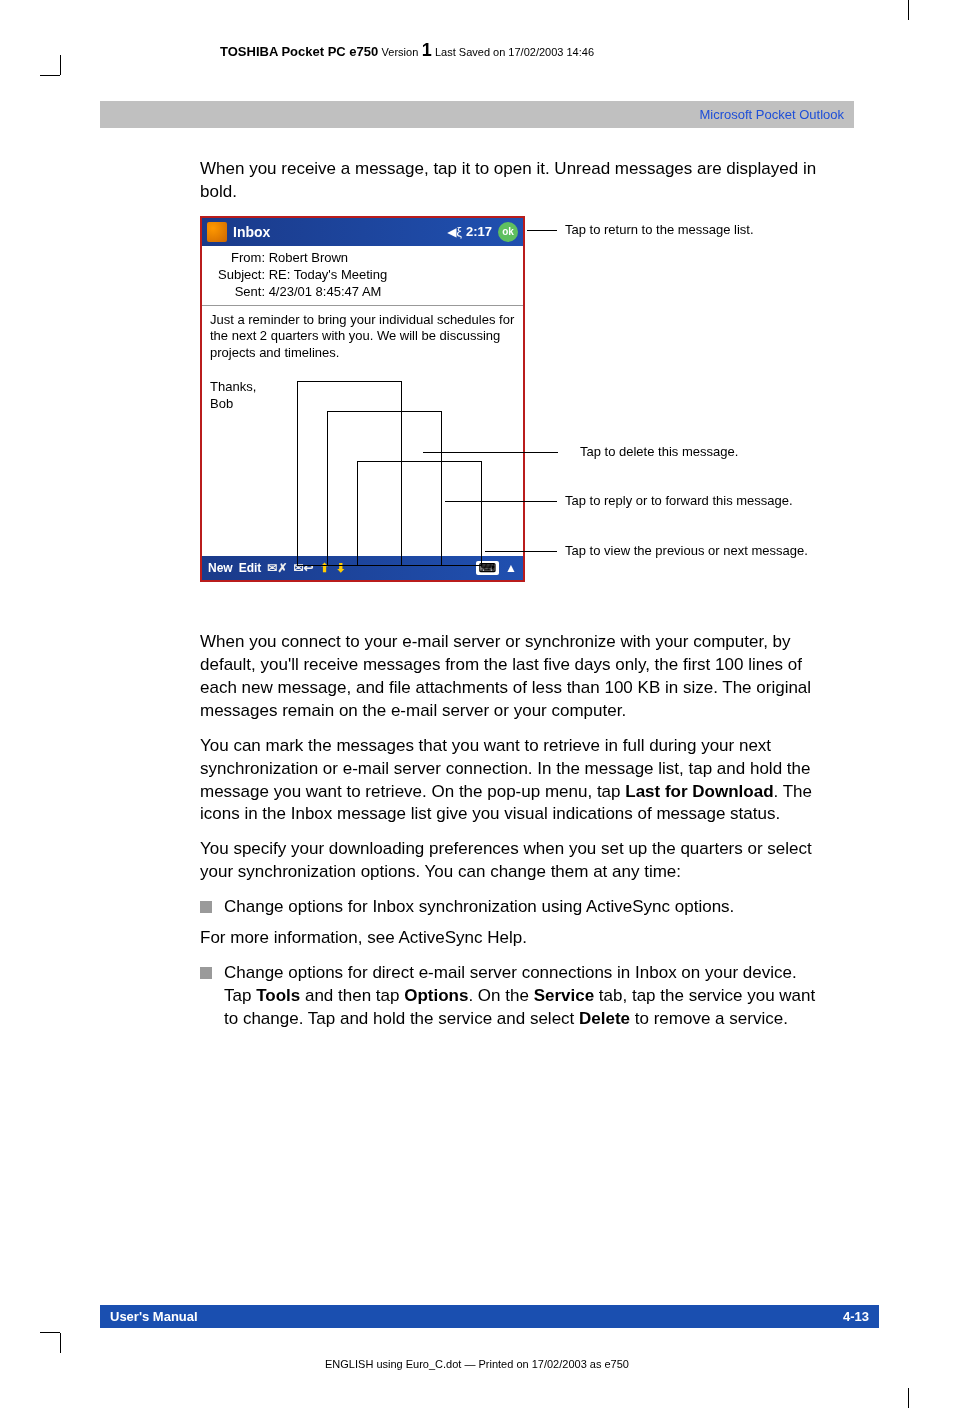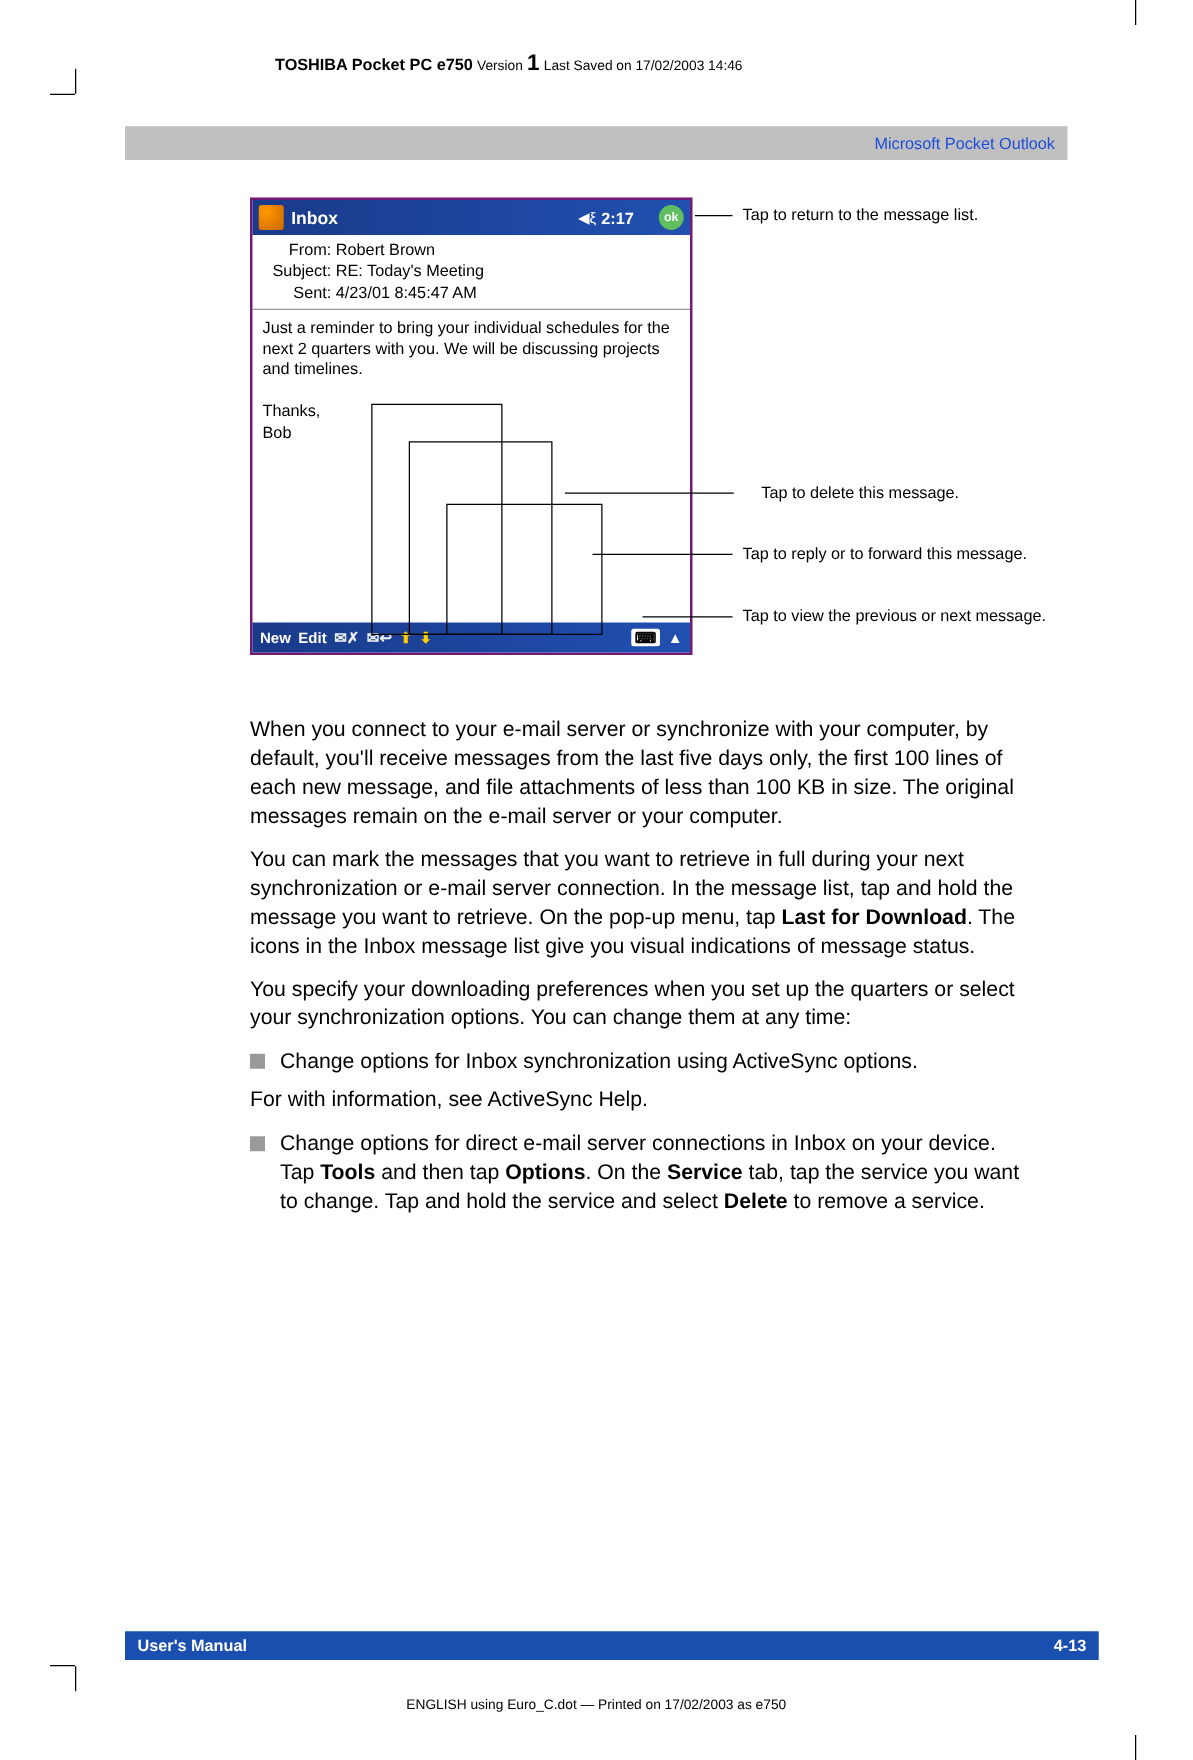--- a/index.html
+++ b/index.html
@@ -91,22 +91,22 @@
     line-height: 1.35;
     margin-bottom: 12px;
   }
   .figure-row {
     display: flex;
     align-items: flex-start;
     gap: 20px;
     margin-bottom: 25px;
   }
   .ppc-window {
-    width: 354px;
-    border: 2px solid #701a75;
+    width: 325px;
+    border: 2px solid #b91c1c;
     background: #ffffff;
     font-family: Tahoma, Arial, sans-serif;
     font-size: 13px;
   }
   .ppc-titlebar {
     background: linear-gradient(to right, #1a3a8a, #2050b0);
     color: #ffffff;
     display: flex;
     align-items: center;
     padding: 3px 5px;
@@ -115,21 +115,21 @@
   .ppc-titlebar .start-icon {
     width: 20px;
     height: 20px;
     background: radial-gradient(circle at 30% 30%, #ff9900, #cc6600);
     margin-right: 6px;
     border-radius: 2px;
     position: relative;
   }
   .ppc-titlebar .title { font-weight: bold; flex: 1; font-size: 14px; }
   .ppc-titlebar .speaker { margin-right: 4px; font-size: 12px; }
-  .ppc-titlebar .time { font-weight: bold; font-size: 13px; margin-right: 20px; }
+  .ppc-titlebar .time { font-weight: bold; font-size: 13px; margin-right: 6px; }
   .ppc-titlebar .ok-btn {
     width: 20px;
     height: 20px;
     border-radius: 50%;
     background: #5fbf5f;
     color: #ffffff;
     font-weight: bold;
     font-size: 10px;
     display: flex;
     align-items: center;
@@ -239,20 +239,21 @@
     <span class="ver">1</span>
     <span style="font-size:11px;">Last Saved on 17/02/2003 14:46</span>
   </div>
 
   <div class="section-bar">
     <span>Microsoft Pocket Outlook</span>
   </div>
 
   <div class="content">
 
+    <p class="body-text">When you receive a message, tap it to open it. Unread messages are displayed in bold.</p>
 
     <div class="figure-row" style="position:relative;">
 
       <div class="ppc-window">
         <div class="ppc-titlebar">
           <div class="start-icon"></div>
           <span class="title">Inbox</span>
           <span class="speaker">◀ξ</span>
           <span class="time">2:17</span>
           <div class="ok-btn">
@@ -308,21 +309,21 @@
       <span>You can mark the messages that you want to retrieve in full during your next synchronization or e-mail server connection. In the message list, tap and hold the message you want to retrieve. On the pop-up menu, tap </span><b>Last for Download</b><span>. The icons in the Inbox message list give you visual indications of message status.</span>
     </p>
 
     <p class="body-text">You specify your downloading preferences when you set up the quarters or select your synchronization options. You can change them at any time:</p>
 
     <div class="bullet-row">
       <div class="bullet-sq"></div>
       <div>Change options for Inbox synchronization using ActiveSync options.</div>
     </div>
 
-    <p class="body-text">For with information, see ActiveSync Help.</p>
+    <p class="body-text">For more information, see ActiveSync Help.</p>
 
     <div class="bullet-row">
       <div class="bullet-sq"></div>
       <div>
         <span>Change options for direct e-mail server connections in Inbox on your device. Tap </span><b>Tools</b><span> and then tap </span><b>Options</b><span>. On the </span><b>Service</b><span> tab, tap the service you want to change. Tap and hold the service and select </span><b>Delete</b><span> to remove a service.</span>
       </div>
     </div>
 
   </div>
 

